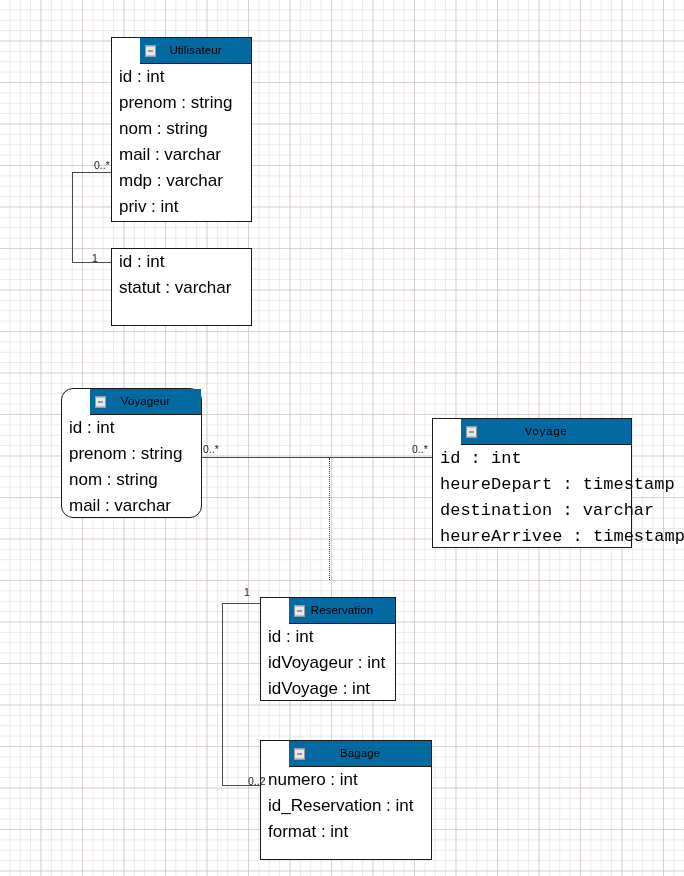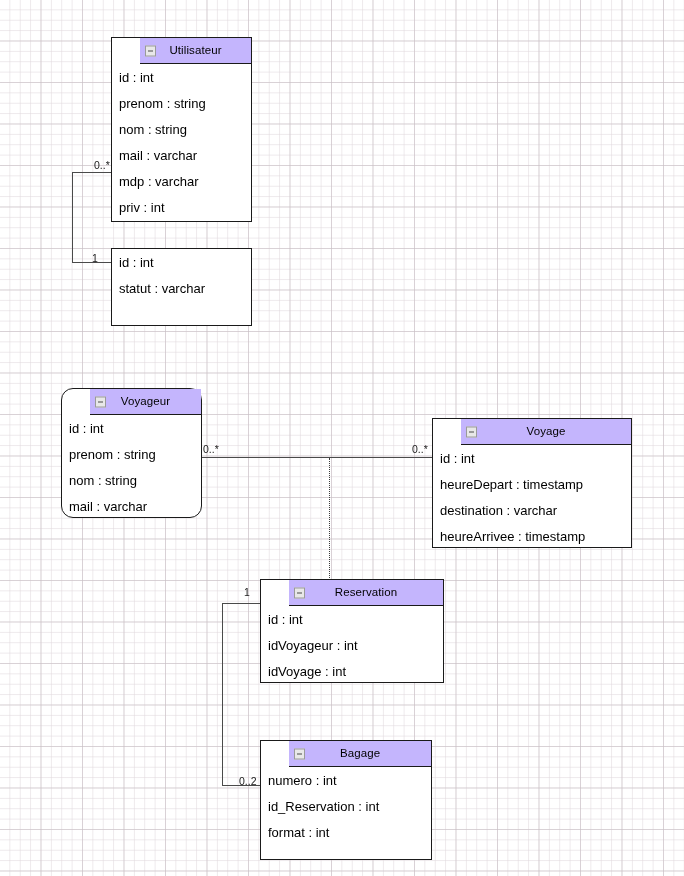--- a/index.html
+++ b/index.html
@@ -39,21 +39,21 @@
     z-index: 5;
   }
   .uml-header {
     position: relative;
     box-sizing: border-box;
     height: 26px;
     border-bottom: 1.4px solid #1a1a1a;
     display: flex;
     align-items: center;
     justify-content: center;
-    background: #c4b5fd;
+    background: #0369a1;
     margin-left: 28px;
   }
   .uml-title {
     font-size: 11.5px;
     color: #000000;
     letter-spacing: .1px;
     line-height: 1;
   }
   .collapse-icon {
     position: absolute;
@@ -78,21 +78,21 @@
   }
   .uml-attrs {
     padding: 0;
   }
   .uml-attr {
     box-sizing: border-box;
     height: 26px;
     display: flex;
     align-items: center;
     padding-left: 7px;
-    font-size: 13px;
+    font-size: 17px;
     color: #000000;
     white-space: nowrap;
   }
 
   
   .conn {
     position: absolute;
     background: #4a4a4a;
     z-index: 3;
   }
@@ -129,21 +129,21 @@
   <div class="conn conn-h" style="left:202px; top:457px; width:232px;"></div>
   <div class="mult" style="left:203px; top:444px;">0..*</div>
   <div class="mult" style="left:412px; top:444px;">0..*</div>
 
   <div class="conn-dotted" style="left:329px; top:458px; height:122px;"></div>
 
   <div class="conn conn-h" style="left:222px; top:603px; width:39px;"></div>
   <div class="conn conn-v" style="left:222px; top:603px; height:183px;"></div>
   <div class="conn conn-h" style="left:222px; top:785px; width:39px;"></div>
   <div class="mult" style="left:244px; top:587px;">1</div>
-  <div class="mult" style="left:223px; top:776px;padding-left:16px;">0..2</div>
+  <div class="mult" style="left:232px; top:776px;padding-left:16px;">0..2</div>
 
   <div class="uml-class" style="left:111px; top:37px; width:141px; height:185px;">
     <div class="uml-header">
       <span class="collapse-icon"></span>
       <span class="uml-title">Utilisateur</span>
     </div>
     <div class="uml-attrs">
       <div class="uml-attr">id : int</div>
       <div class="uml-attr">prenom : string</div>
       <div class="uml-attr">nom : string</div>
@@ -166,34 +166,34 @@
       <span class="uml-title">Voyageur</span>
     </div>
     <div class="uml-attrs">
       <div class="uml-attr">id : int</div>
       <div class="uml-attr">prenom : string</div>
       <div class="uml-attr">nom : string</div>
       <div class="uml-attr">mail : varchar</div>
     </div>
   </div>
 
-  <div class="uml-class" style="left:432px; top:418px; width:200px; height:130px;">
+  <div class="uml-class" style="left:432px; top:418px; width:200px; height:130px;font-family:Liberation Mono, monospace;">
     <div class="uml-header">
       <span class="collapse-icon"></span>
       <span class="uml-title">Voyage</span>
     </div>
     <div class="uml-attrs">
       <div class="uml-attr">id : int</div>
       <div class="uml-attr">heureDepart : timestamp</div>
       <div class="uml-attr">destination : varchar</div>
       <div class="uml-attr">heureArrivee : timestamp</div>
     </div>
   </div>
 
-  <div class="uml-class" style="left:260px; top:579px; width:184px; height:104px;">
+  <div class="uml-class" style="left:260px; top:597px; width:136px; height:104px;">
     <div class="uml-header">
       <span class="collapse-icon"></span>
       <span class="uml-title">Reservation</span>
     </div>
     <div class="uml-attrs">
       <div class="uml-attr">id : int</div>
       <div class="uml-attr">idVoyageur : int</div>
       <div class="uml-attr">idVoyage : int</div>
     </div>
   </div>

